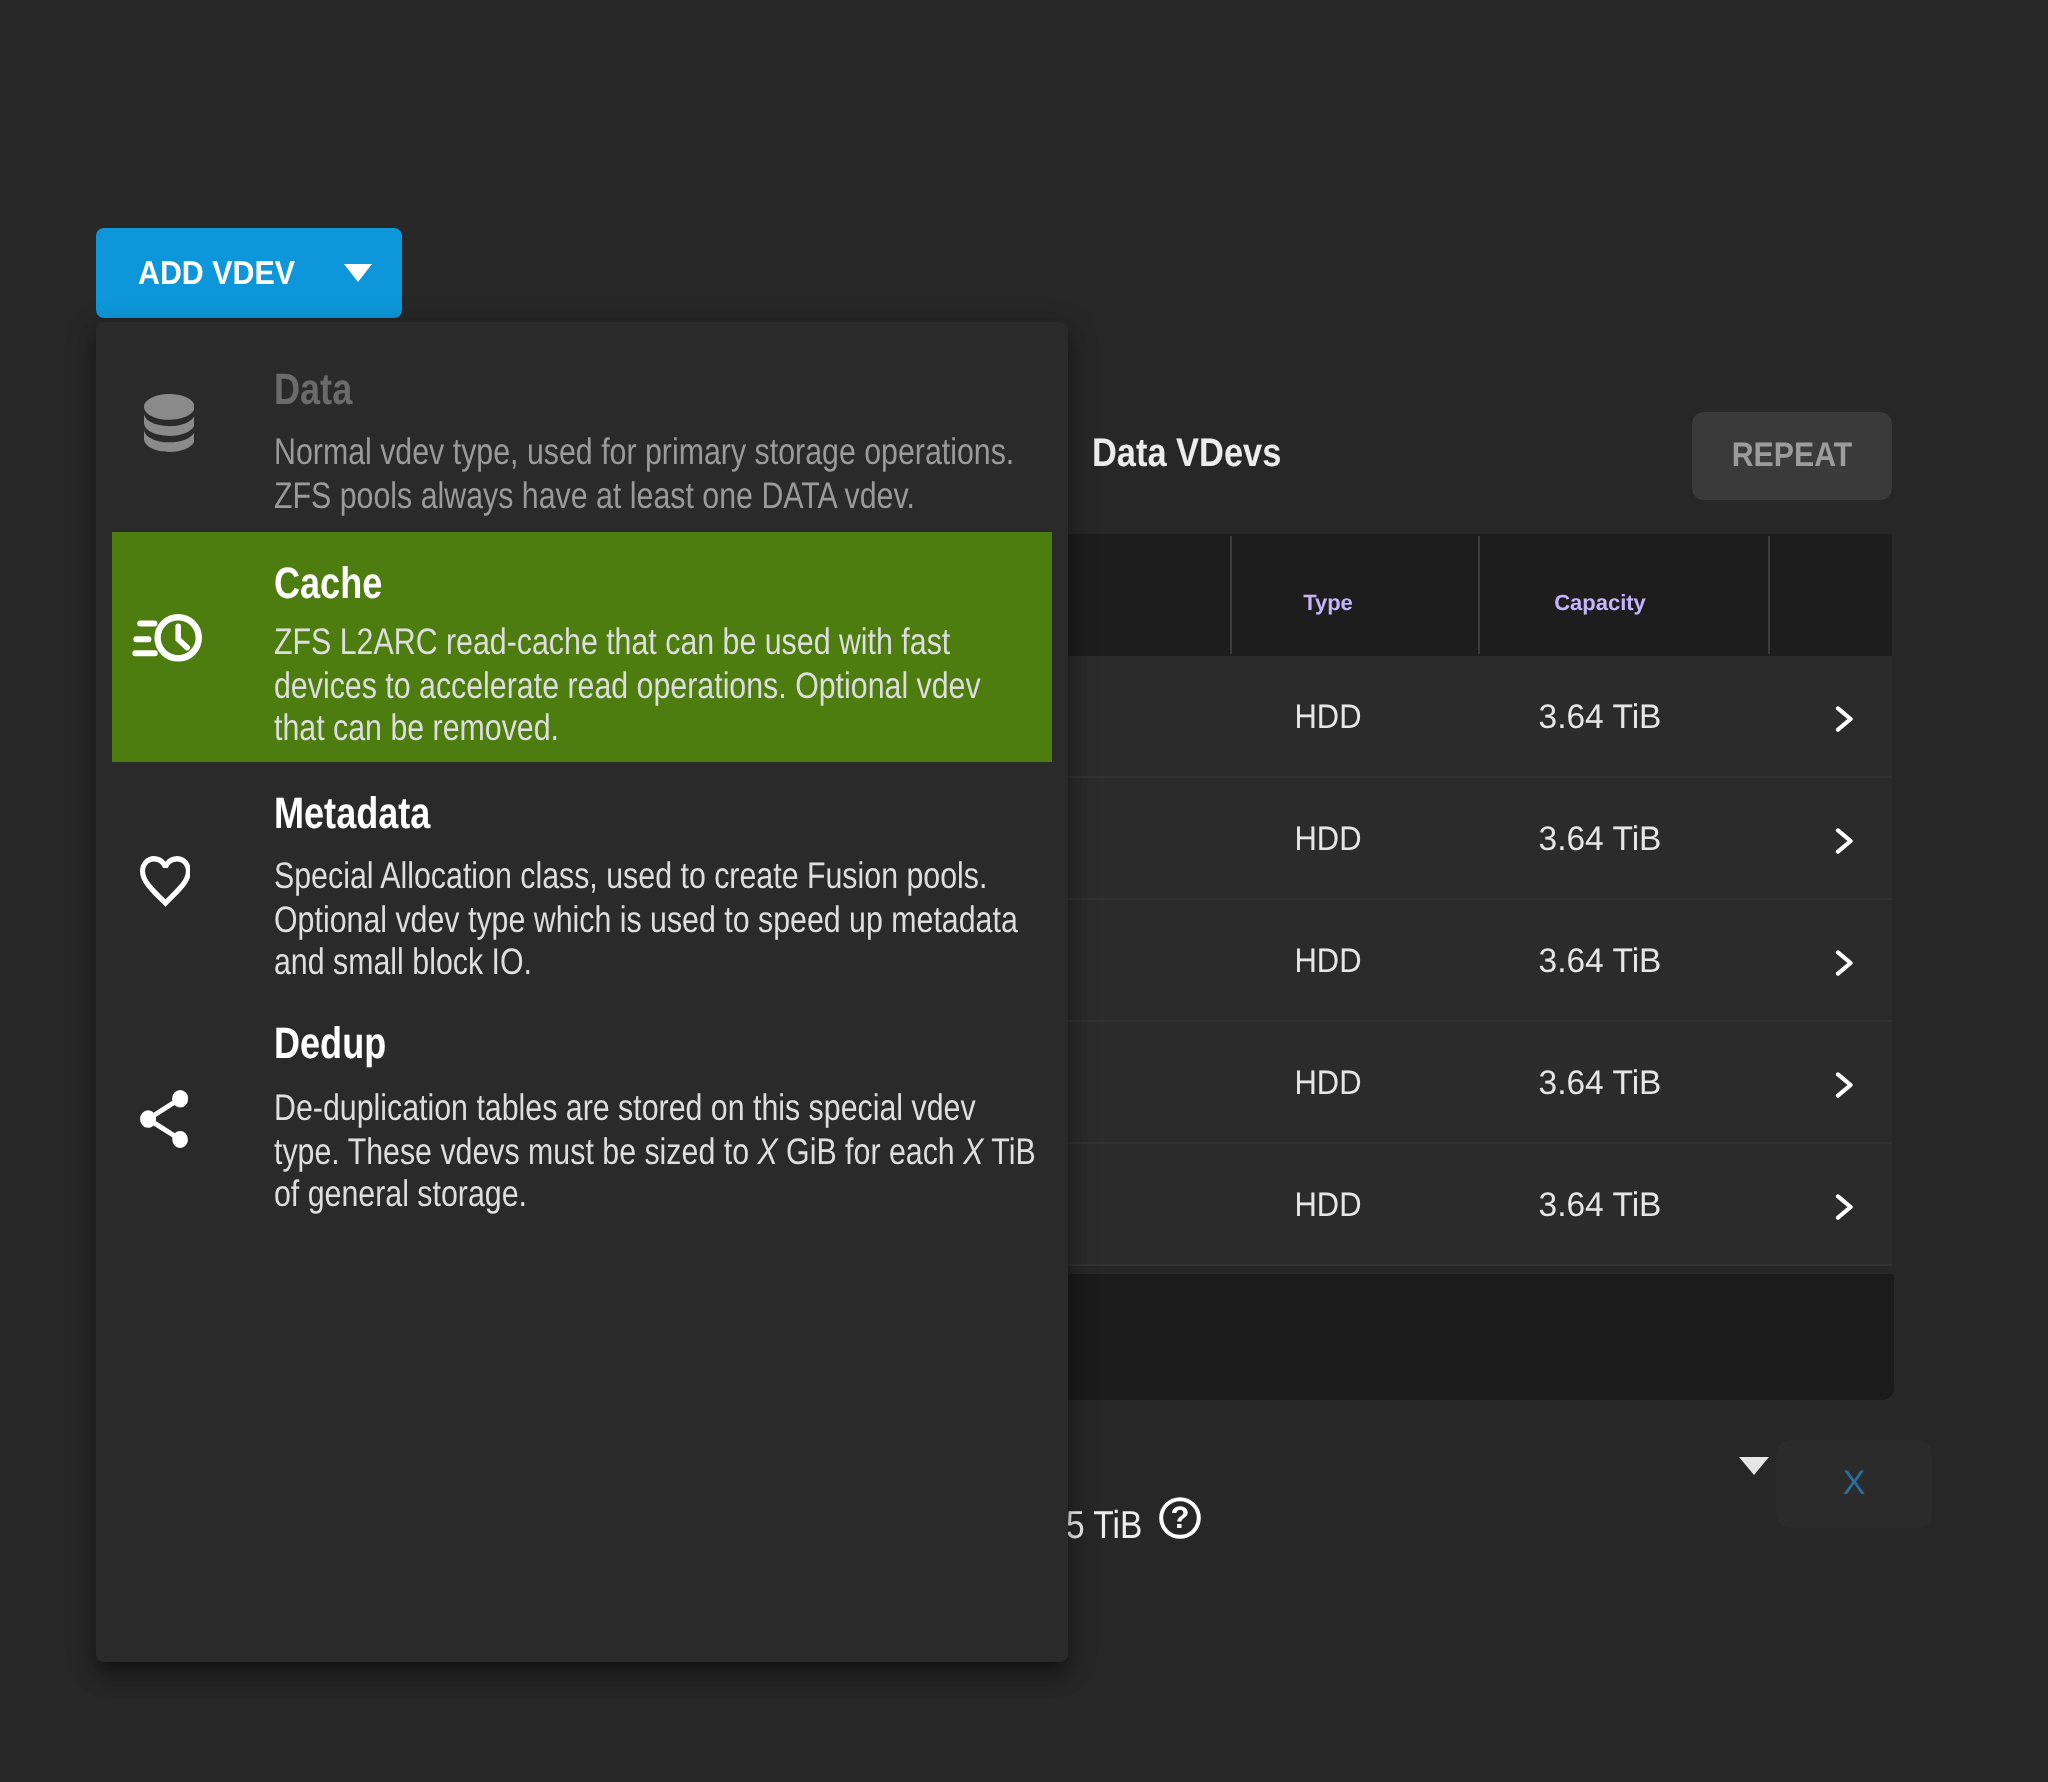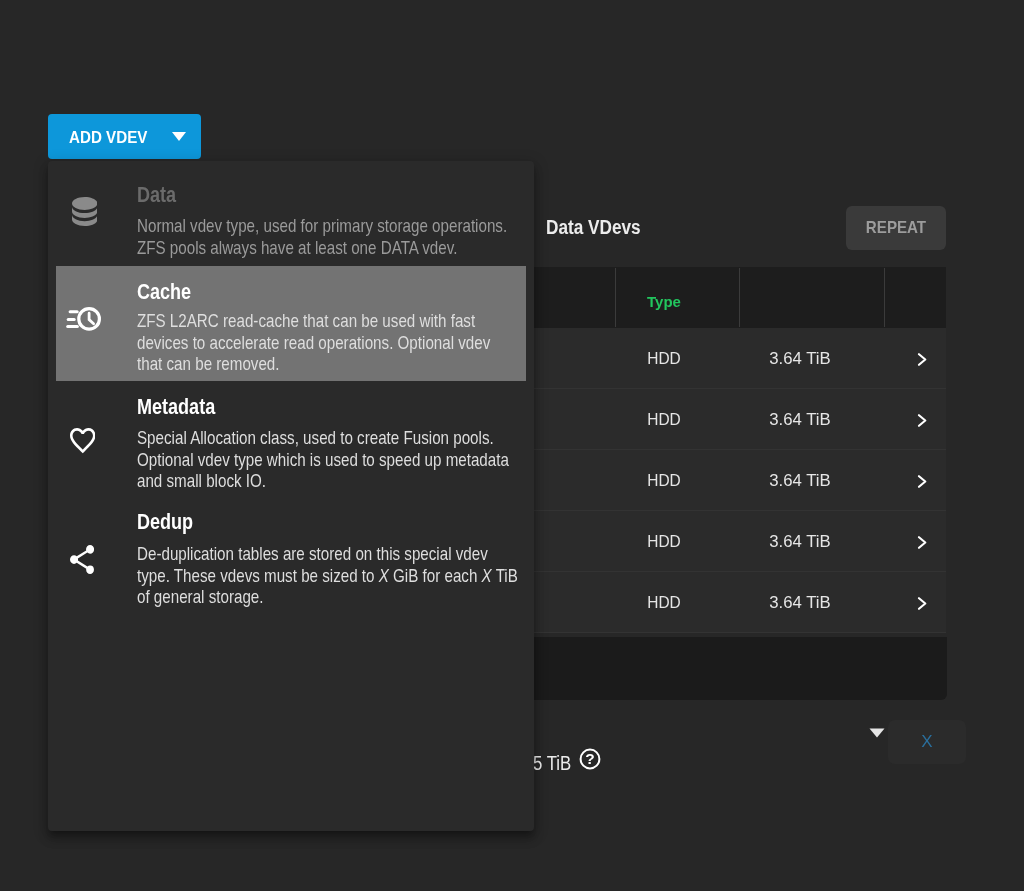--- a/index.html
+++ b/index.html
@@ -12,21 +12,21 @@
   #title { left:546px; top:216px; font-size:20px; line-height:23px; font-weight:bold;
     color:#ececec; transform:scaleX(0.86); transform-origin:left top; white-space:nowrap; }
   #repeat { left:846px; top:206px; width:100px; height:44px; background:#3a3a3a;
     border-radius:6px; overflow:hidden; }
   #repeat span { position:absolute; left:0; width:100px; text-align:center; top:0;
     line-height:44px; color:#9c9c9c; font-size:17px; font-weight:bold;
     transform:scaleX(0.89); }
   #thead { left:500px; top:267px; width:446px; height:61px; background:#1d1d1d; }
   .vsep { position:absolute; top:1px; bottom:1px; width:1px; background:#3b3b3b; }
   .hcell { position:absolute; top:5px; height:60px; line-height:60px; text-align:center;
-    font-size:15px; font-weight:bold; color:#22c55e; transform:translateX(-50%); }
+    font-size:11px; font-weight:bold; color:#c4b5fd; transform:translateX(-50%); }
   .row { position:absolute; left:500px; width:446px; height:61px; background:#2b2b2b;
     border-bottom:1px solid #333333;text-align:right; }
   .rcell { position:absolute; top:0.5px; height:60px; line-height:60px; white-space:nowrap;
     font-size:17px; color:#e6e6e6; transform:translateX(-50%) scaleX(0.94); }
   #tfoot { left:500px; top:637px; width:447px; height:63px; background:#1b1b1b;
     border-radius:0 0 6px 6px; }
 
   #xbtn { left:888px; top:720px; width:78px; height:44px; background:#2b2b2b;
     border-radius:7px; color:#2a6f9d; font-size:17px; text-align:center; line-height:44px; }
   #tib { left:533px; top:752px; font-size:19.5px; line-height:22px; color:#ededed;
@@ -39,41 +39,42 @@
     font-weight:bold; transform:scaleX(0.92); transform-origin:left top; }
   #addcaret { position:absolute; left:124px; top:18px; width:0; height:0;
     border-left:7.2px solid transparent; border-right:7.2px solid transparent;
     border-top:9.4px solid #fff; }
 
   
   #menu { left:48px; top:161px; width:486px; height:670px; background:#2a2a2a;
     border-radius:4px; padding:8px 8px;
     box-shadow:0 5px 5px -3px rgba(0,0,0,.25), 0 8px 10px 1px rgba(0,0,0,.2), 0 3px 14px 2px rgba(0,0,0,.18); }
   .mi { position:relative; padding:11.4px 12px 0 81px; overflow:hidden; }
-  .mi.hov { background:#737373; }
+  .mi.hov { background:#4d7c0f; }
   .mi svg.ic { position:absolute; }
   .mi .txt { transform:scaleX(0.82); transform-origin:left top; white-space:nowrap; }
   .mi h3 { font-size:22px; line-height:30px; font-weight:bold; color:#ffffff; }
   .mi p { font-size:18.5px; line-height:21.4px; color:#dedede; margin-top:5px; }
   .mi.dis h3 { color:#6b6b6b; }
   .mi.dis p { color:#9a9a9a; }
 </style>
 </head>
 <body>
 <div id="stage">
 
   <div class="abs" id="title">Data VDevs</div>
   <div class="abs" id="repeat">
       <span>REPEAT</span>
     </div>
   <div class="abs" id="thead">
     <div class="vsep" style="left:115px"></div>
     <div class="vsep" style="left:239px"></div>
     <div class="vsep" style="left:384px"></div>
     <div class="hcell" style="left:164px;">Type</div>
+    <div class="hcell" style="left:300px;">Capacity</div>
   </div>
 
   <div class="row" style="top:328px">
       <div class="rcell" style="left:164px;transform:translateX(-50%) scaleX(0.91);">HDD</div>
       <div class="rcell" style="left:300px;transform:translateX(-50%) scaleX(0.985);">3.64 TiB</div>
       <svg style="position:absolute;left:417px;top:24.5px" width="10" height="13" viewBox="0 0 10 13">
         <path d="M2 1.2 L8.3 6.5 L2 11.8" fill="none" stroke="#fff" stroke-width="2.1" stroke-linecap="round" stroke-linejoin="round"></path>
       </svg>
     </div>
   <div class="row" style="top:389px">

